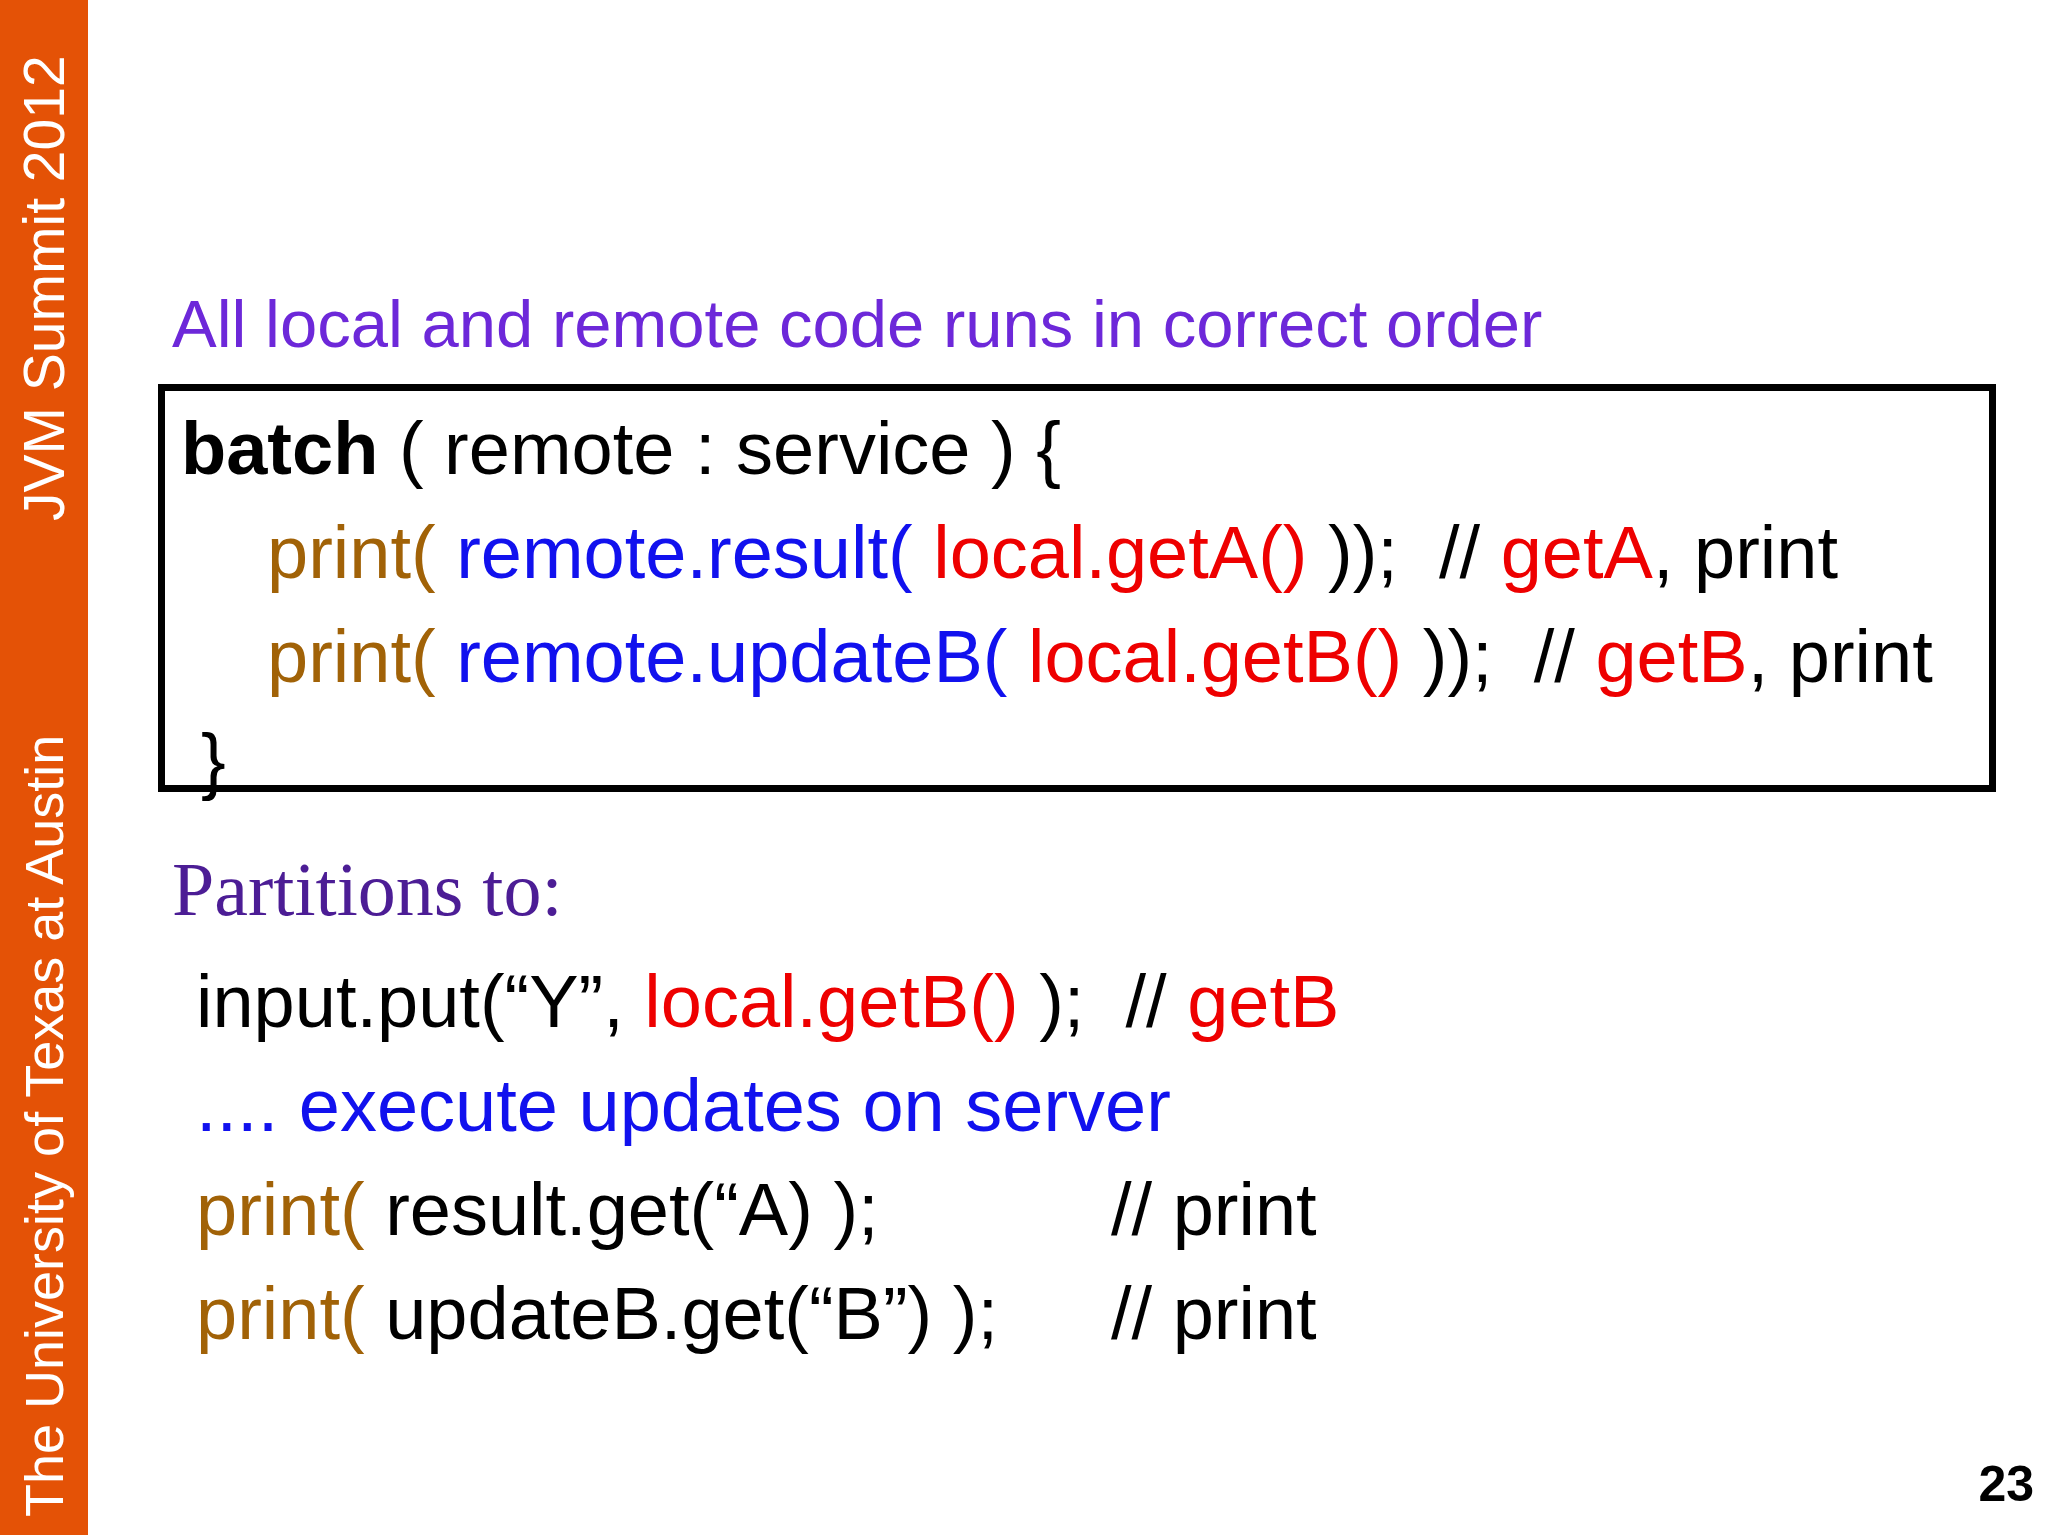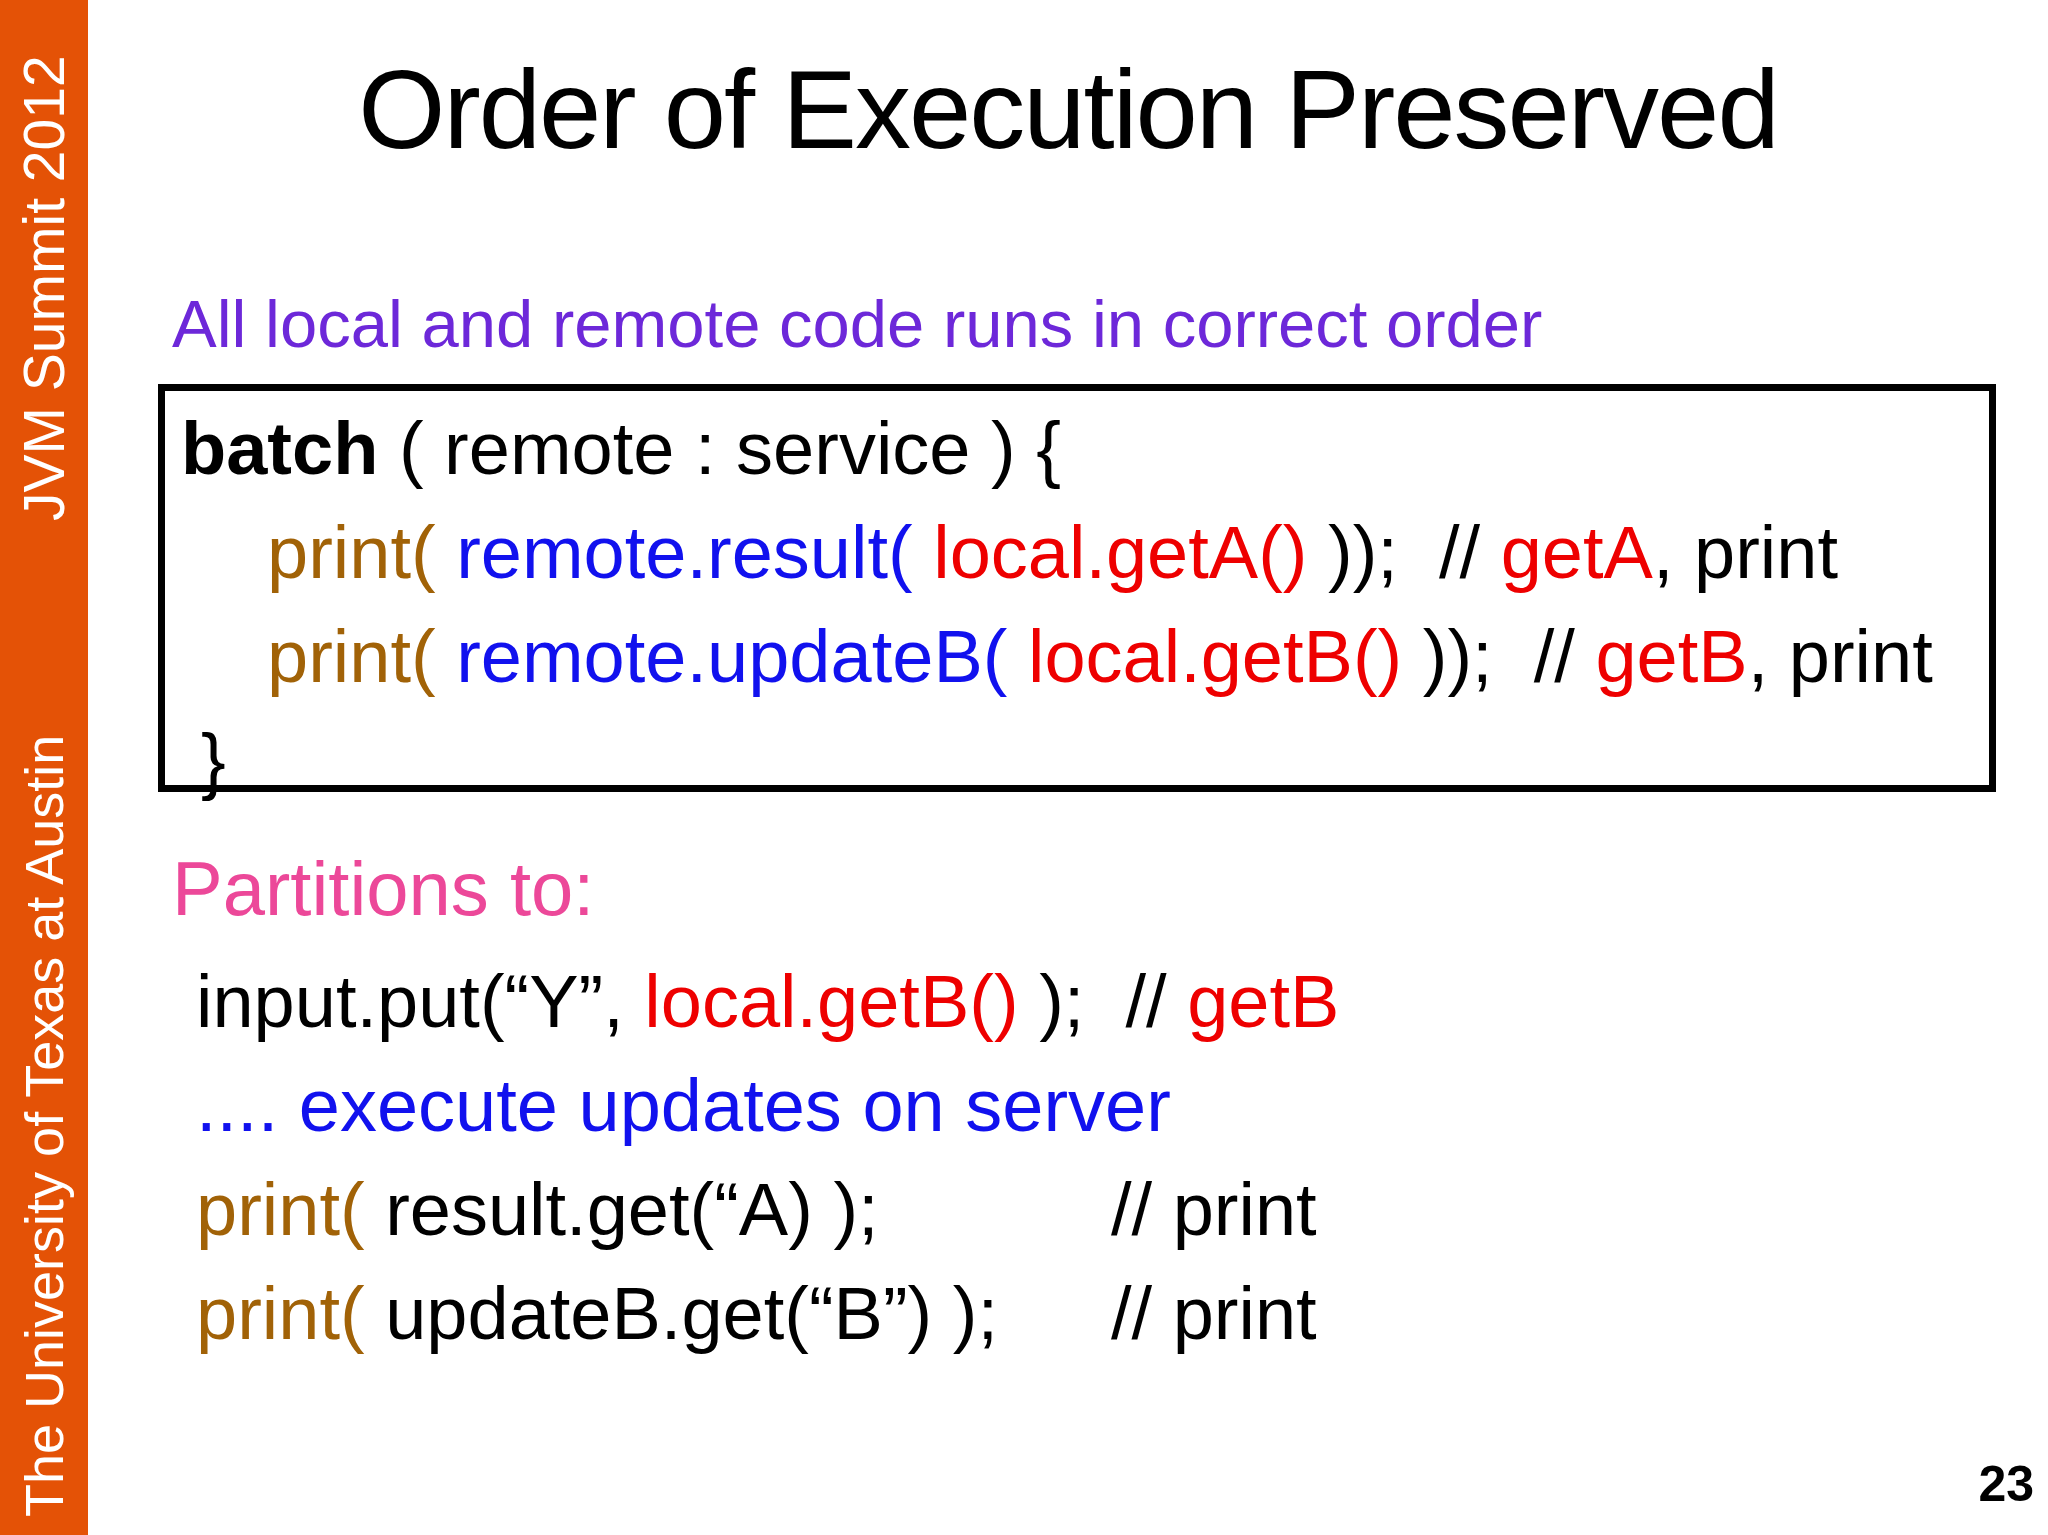--- a/index.html
+++ b/index.html
@@ -38,21 +38,21 @@
   .code-box .cl{padding-left:36px;}
   .code-box .cl.first{margin-top:6px;padding-left:16px;}
   .code-box .cl.ind{padding-left:102px;}
   .kw{font-weight:bold;}
   .g{color:#a16207;}
   .b{color:#1111EE;}
   .r{color:#EE0000;}
   .k{color:#000000;}
   .partitions{
     position:absolute;left:84px;top:846px;
-    font-size:76px;color:#ec4899;line-height:86px;
+    font-size:76px;color:#4c1d95;line-height:86px;font-family:Liberation Serif, serif;
   }
   .lower-code{position:absolute;left:108px;top:950px;}
   .lower-code .cl{position:relative;}
   .cmt{position:absolute;left:915px;top:0;}
   .page-number{
     position:absolute;right:14px;bottom:22px;
     font-size:50px;font-weight:bold;color:#000;text-align:right;
   }
 </style>
 </head>
@@ -60,21 +60,20 @@
 
 <div class="slide">
 
   <div class="sidebar">
     <div class="vtext vtop">JVM Summit 2012</div>
     <div class="vtext vbottom">The University of Texas at Austin</div>
   </div>
 
   <div class="content">
 
-    <h1 class="title">Order of Execution Preserved</h1>
 
     <div class="subtitle">All local and remote code runs in correct order</div>
 
     <div class="code-box">
       <div class="cl first"><span class="kw k">batch</span><span class="k"> ( remote : service ) {</span></div>
       <div class="cl ind"><span class="g">print(</span><span class="b"> remote.result(</span><span class="r"> local.getA()</span><span class="k"> ));  // </span><span class="r">getA</span><span class="k">, print</span></div>
       <div class="cl ind"><span class="g">print(</span><span class="b"> remote.updateB(</span><span class="r"> local.getB()</span><span class="k"> ));  // </span><span class="r">getB</span><span class="k">, print</span></div>
       <div class="cl"><span class="k">}</span></div>
     </div>
 

